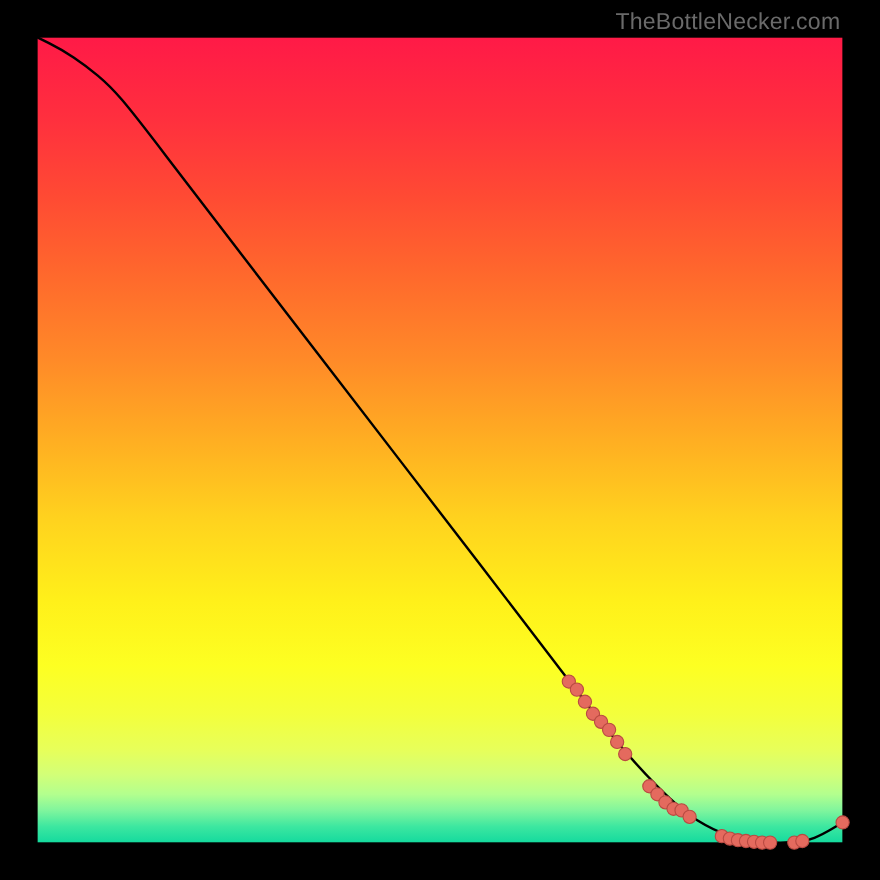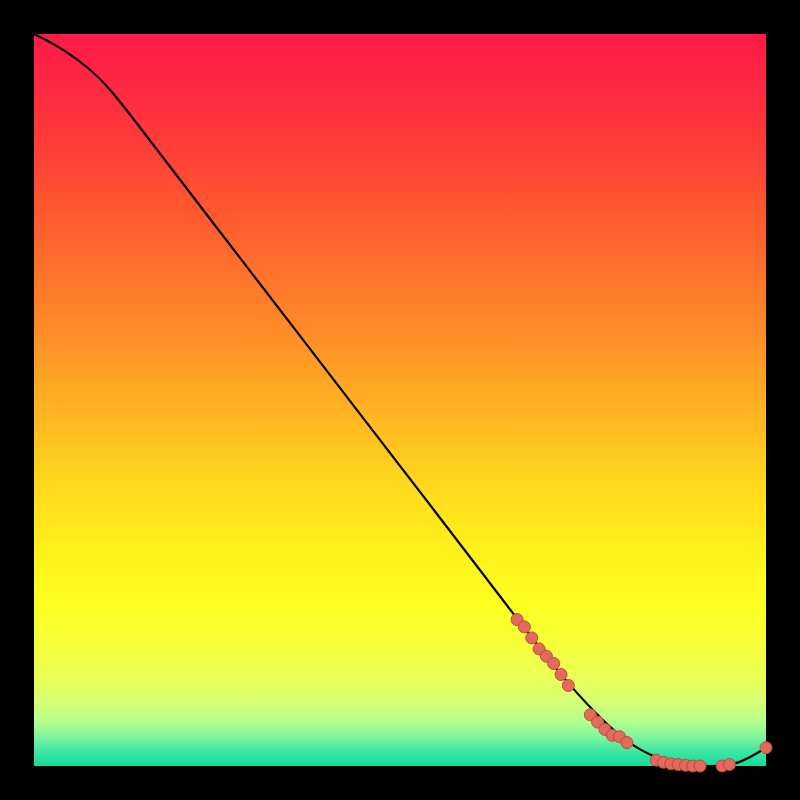--- a/index.html
+++ b/index.html
@@ -100,13 +100,14 @@
           <circle cx="651.48" cy="731.27" r="6" fill="#e46a5e" stroke="#b94a42" stroke-width="1"></circle>
           <circle cx="658.80" cy="732.00" r="6" fill="#e46a5e" stroke="#b94a42" stroke-width="1"></circle>
           <circle cx="666.12" cy="732.00" r="6" fill="#e46a5e" stroke="#b94a42" stroke-width="1"></circle>
           <circle cx="688.08" cy="732.00" r="6" fill="#e46a5e" stroke="#b94a42" stroke-width="1"></circle>
           <circle cx="695.40" cy="730.54" r="6" fill="#e46a5e" stroke="#b94a42" stroke-width="1"></circle>
           <circle cx="732.00" cy="713.70" r="6" fill="#e46a5e" stroke="#b94a42" stroke-width="1"></circle>
         </g>
     </svg>
   </div>
 
+  <div class="watermark">TheBottleNecker.com</div>
 </div>
 
 </body></html>

